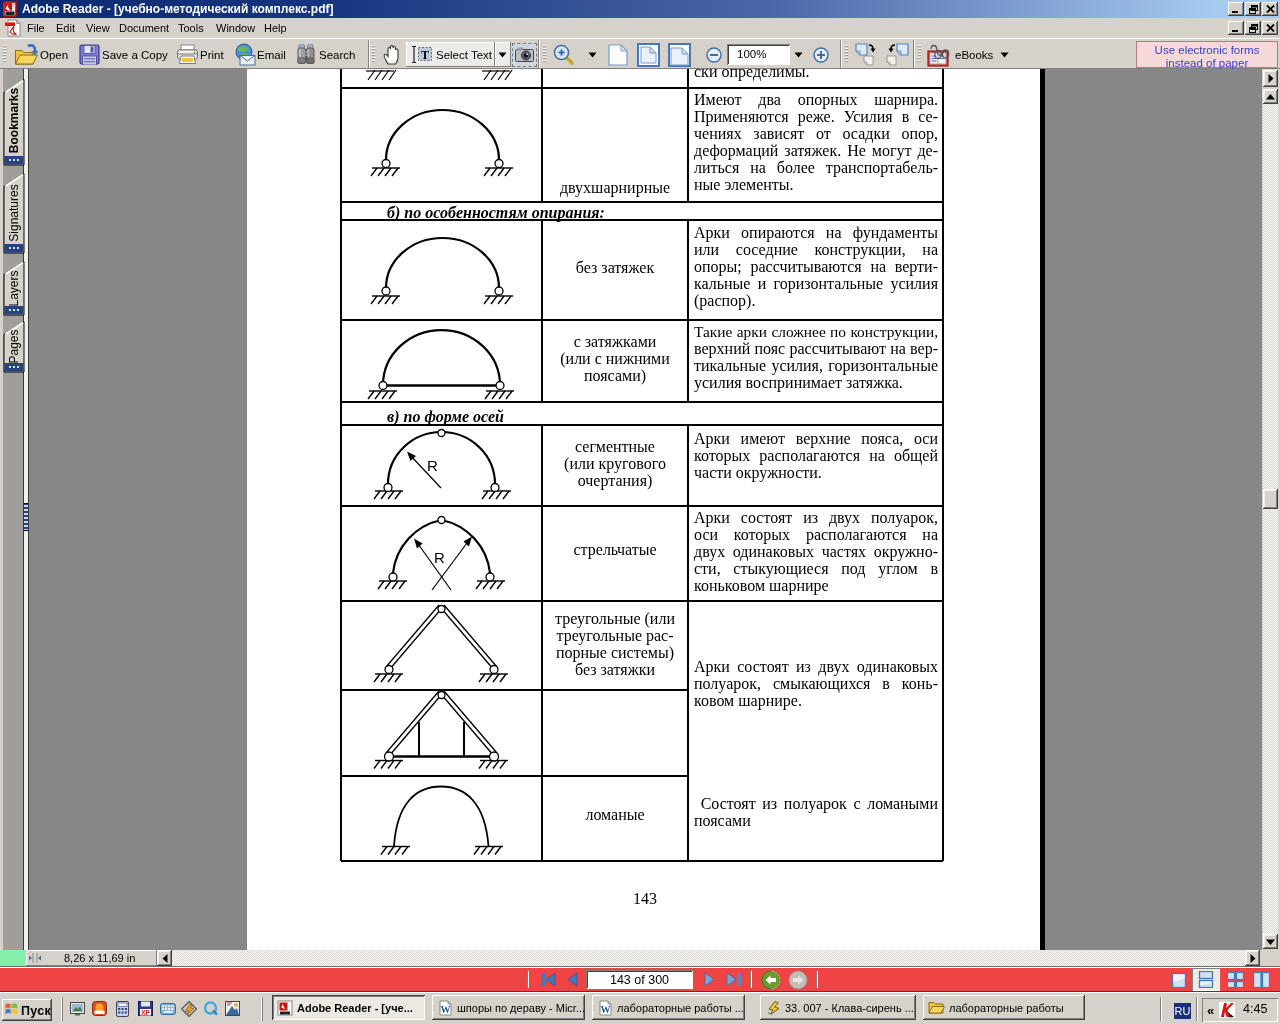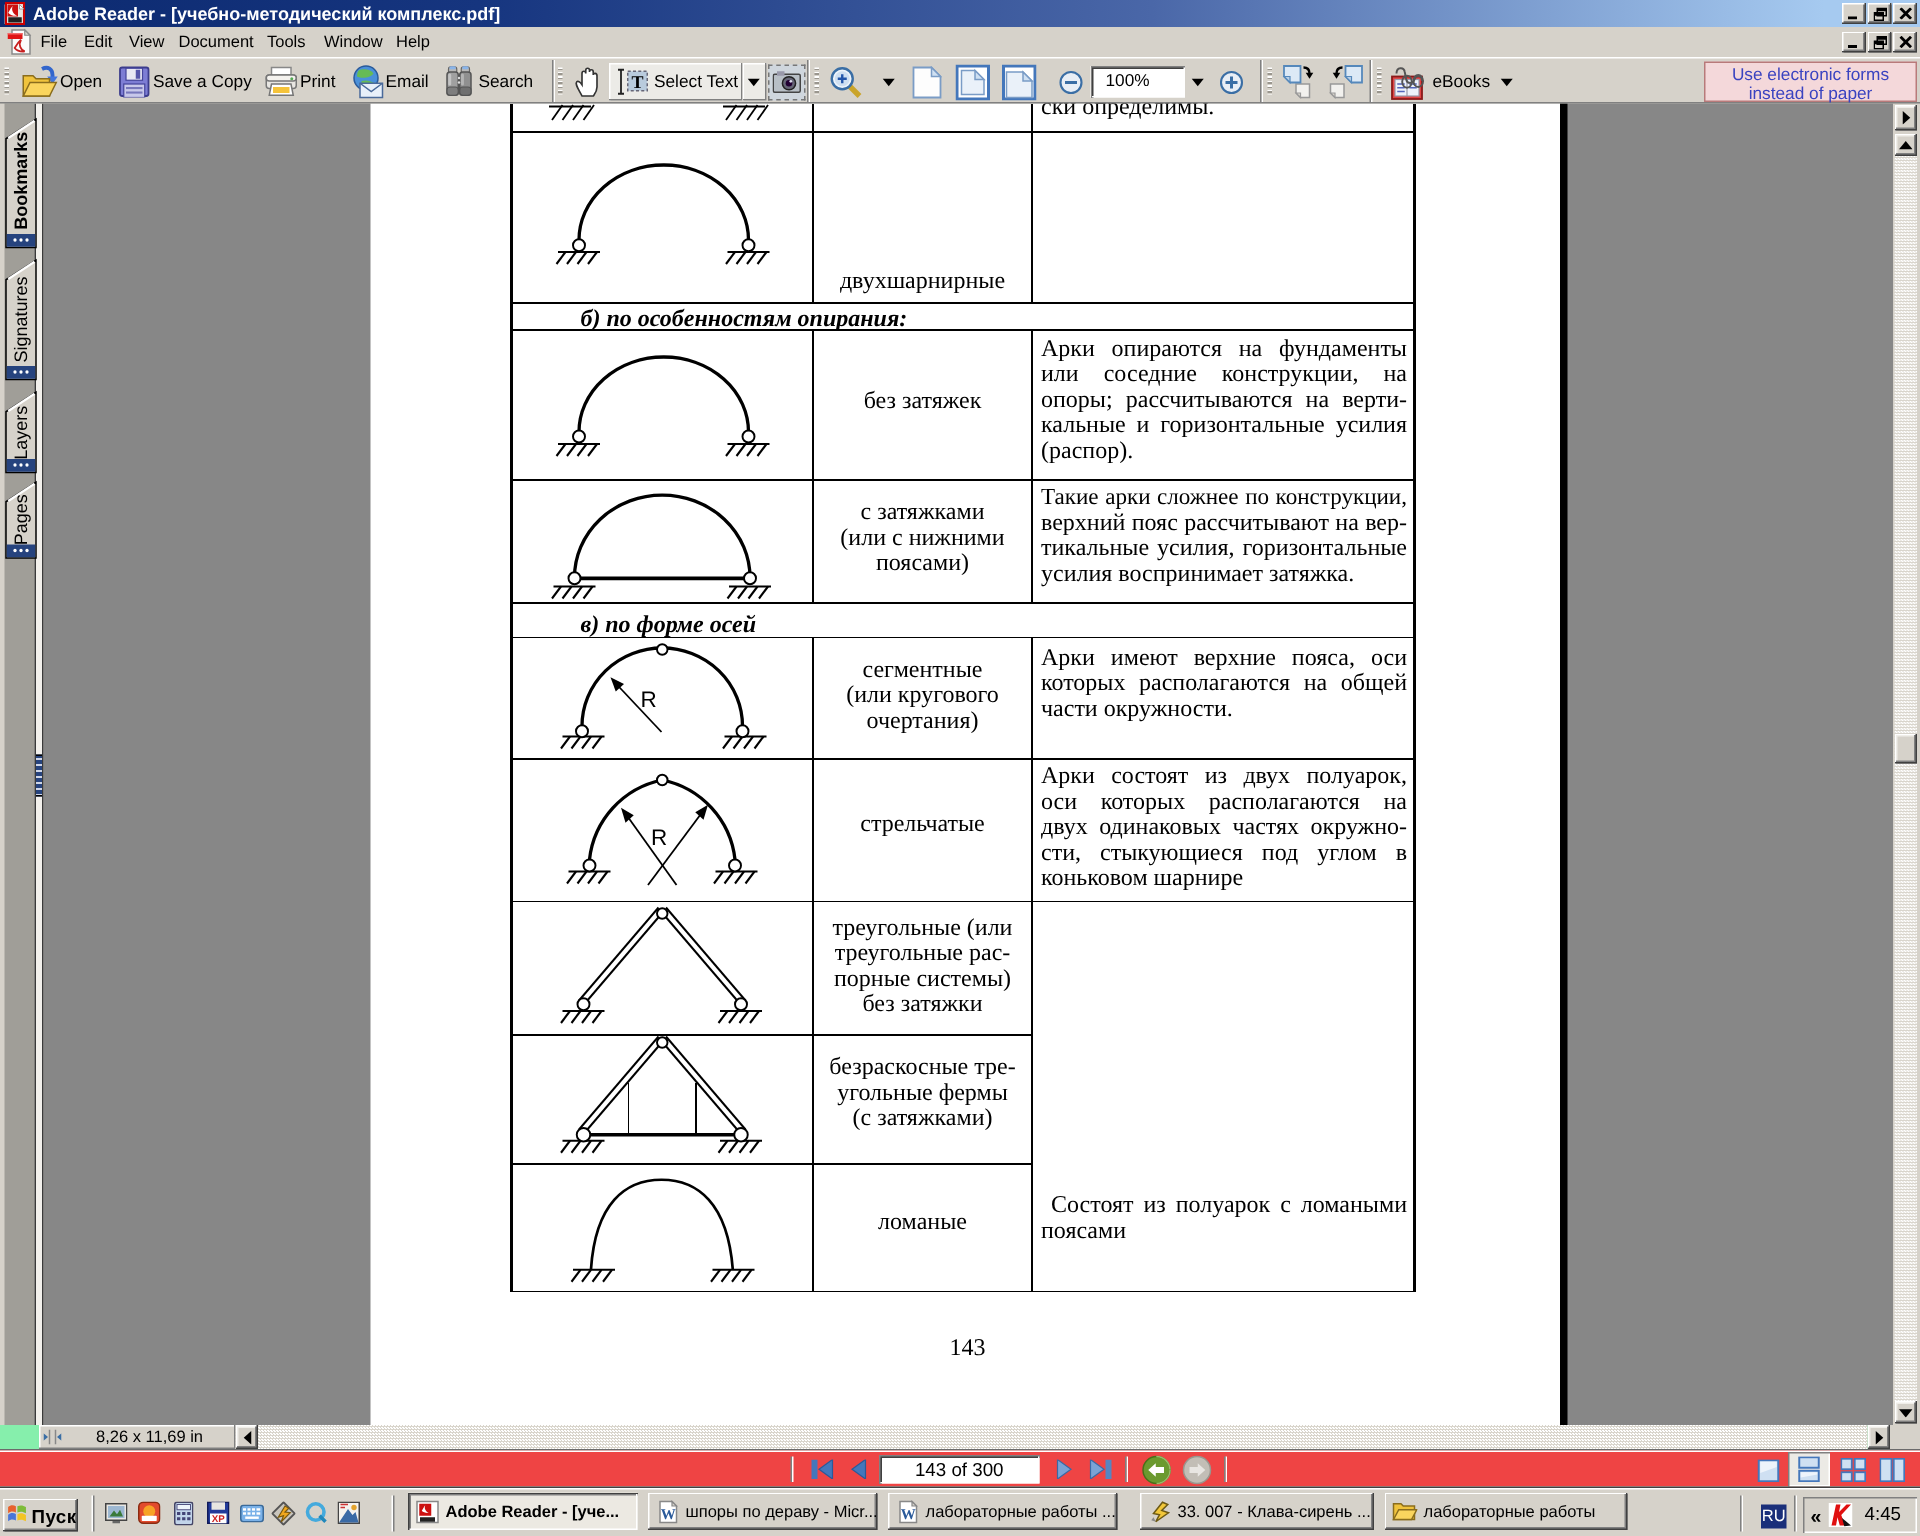--- a/index.html
+++ b/index.html
@@ -422,20 +422,28 @@
       <path d="M394,846 C397,802 417,786.5 441,786.5 C465,786.5 485,802 488.5,846" stroke-width="1.8"></path>
       <use href="#sup" x="396" y="846.5"></use>
       <use href="#sup" x="489" y="846.5"></use>
     </g>
   </svg>
 
   <div id="pagetext" class="abs serif" style="left:0;top:0;width:1280px;height:881px;font-size:16px;line-height:17px;color:#000;">
     <div class="abs" style="left:694px;top:-6px;">ски определимы.</div>
 
     <div class="abs c2" style="top:70px;margin-top:40px;">двухшарнирные</div>
+    <div class="abs c3" style="top:22px;">
+      <div class="jl">Имеют два опорных шарнира.</div>
+      <div class="jl">Применяются реже. Усилия в се-</div>
+      <div class="jl">чениях зависят от осадки опор,</div>
+      <div class="jl">деформаций затяжек. Не могут де-</div>
+      <div class="jl">литься на более транспортабель-</div>
+      <div>ные элементы.</div>
+    </div>
     <div class="abs bandtxt" style="left:387px;top:135px;">б) по особенностям опирания:</div>
 
     <div class="abs c2" style="top:190px;">без затяжек</div>
     <div class="abs c3" style="top:155px;">
       <div class="jl">Арки опираются на фундаменты</div>
       <div class="jl">или соседние конструкции, на</div>
       <div class="jl">опоры; рассчитываются на верти-</div>
       <div class="jl">кальные и горизонтальные усилия</div>
       <div>(распор).</div>
     </div>
@@ -459,22 +467,26 @@
     <div class="abs c2" style="top:472px;">стрельчатые</div>
     <div class="abs c3" style="top:440px;">
       <div class="jl">Арки состоят из двух полуарок,</div>
       <div class="jl">оси которых располагаются на</div>
       <div class="jl">двух одинаковых частях окружно-</div>
       <div class="jl">сти, стыкующиеся под углом в</div>
       <div>коньковом шарнире</div>
     </div>
 
     <div class="abs c2" style="top:541px;">треугольные (или<br>треугольные рас-<br>порные системы)<br>без затяжки</div>
-
-    <div class="abs c2" style="top:634px;">безраскосные тре-<br>угольные фермы<br>(с затяжками)</div>
+    <div class="abs c3" style="top:589px;">
+      <div class="jl">Арки состоят из двух одинаковых</div>
+      <div class="jl">полуарок, смыкающихся в конь-</div>
+      <div>ковом шарнире.</div>
+    </div>
+
 
     <div class="abs c2" style="top:737px;">ломаные</div>
     <div class="abs c3" style="top:726px;">
       <div class="jl">&nbsp;Состоят из полуарок с ломаными</div>
       <div>поясами</div>
     </div>
     <div class="abs" style="left:633px;top:821px;">143</div>
   </div>
   <div id="sidebar"></div>
   <div id="sidebarsplit"></div>

